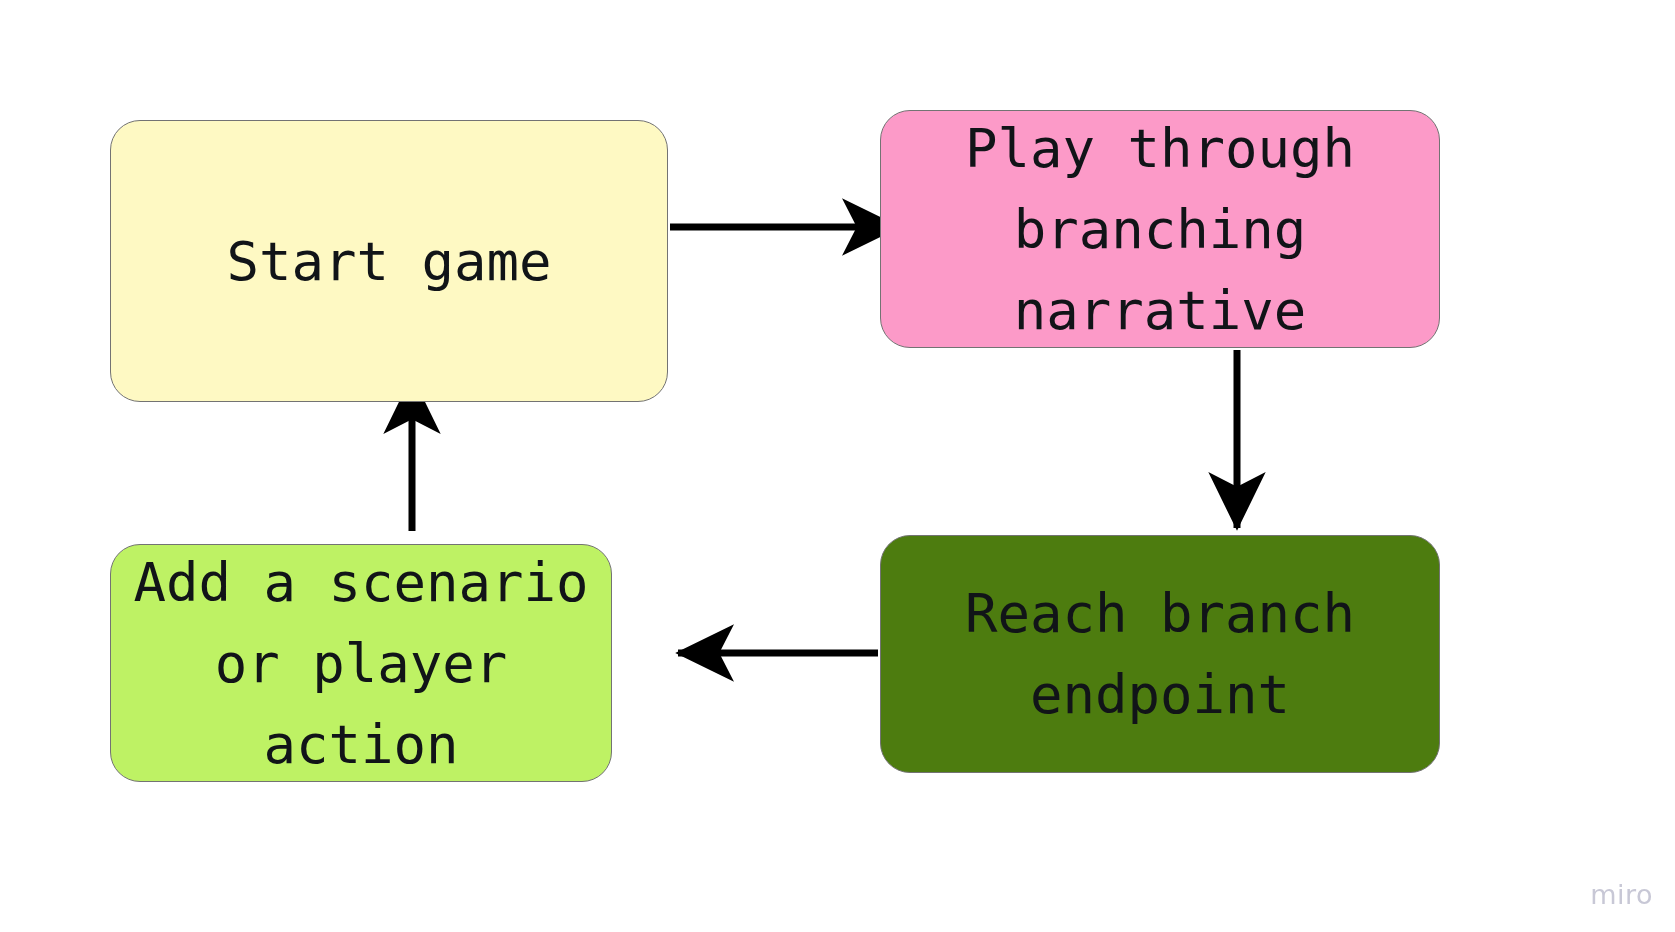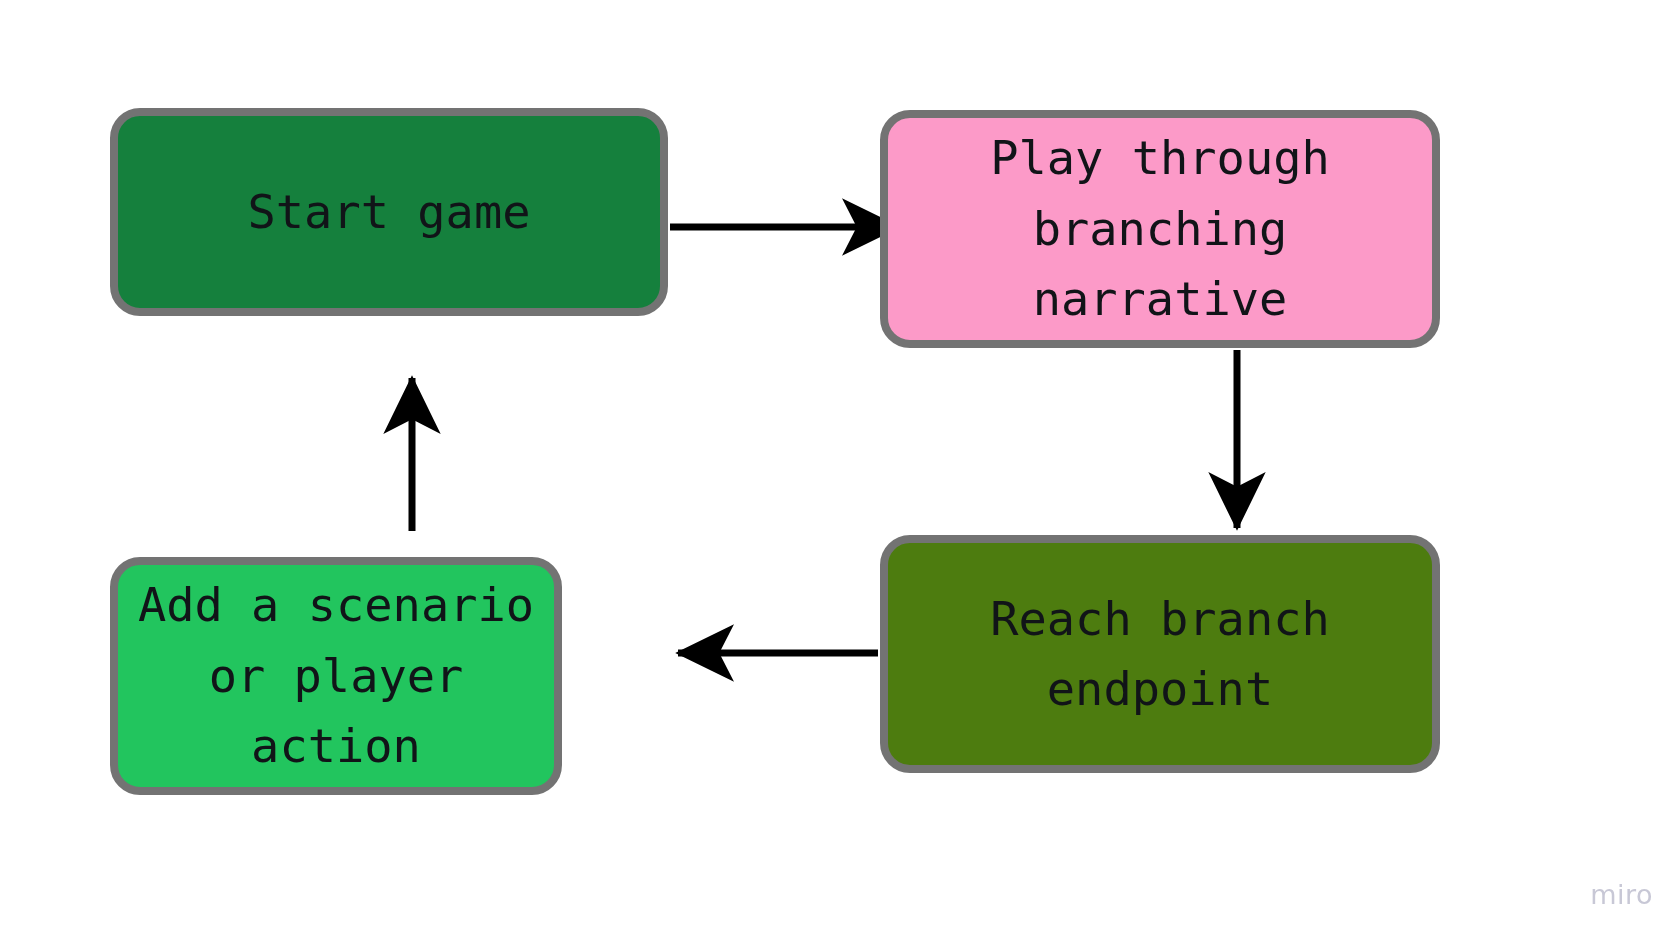--- a/index.html
+++ b/index.html
@@ -26,57 +26,57 @@
     left: 0;
     top: 0;
     width: 1675px;
     height: 932px;
     pointer-events: none;
   }
 
   .node {
     position: absolute;
     box-sizing: border-box;
-    border: 8px solid #737373;
+    border: 1px solid #737373;
     border-radius: 30px;
     display: flex;
     align-items: center;
     justify-content: center;
     text-align: center;
     color: #111418;
     font-family: "DejaVu Sans Mono", "Liberation Mono", monospace;
-    font-size: 47px;
+    font-size: 54px;
     line-height: 1.50;
     letter-spacing: 0px;
     white-space: pre-line;
     z-index: 2;
   }
 
   #node-start-game {
     left: 110px;
-    top: 108px;
+    top: 120px;
     width: 558px;
-    height: 208px;
-    background: #15803d;
+    height: 282px;
+    background: #fef9c3;
   }
 
   #node-play-narrative {
     left: 880px;
     top: 110px;
     width: 560px;
     height: 238px;
     background: #fc9ac8;
   }
 
   #node-add-scenario {
     left: 110px;
-    top: 557px;
-    width: 452px;
+    top: 544px;
+    width: 502px;
     height: 238px;
-    background: #22c55e;
+    background: #bef264;
   }
 
   #node-reach-endpoint {
     left: 880px;
     top: 535px;
     width: 560px;
     height: 238px;
     background: #4d7c0f;
   }
 

